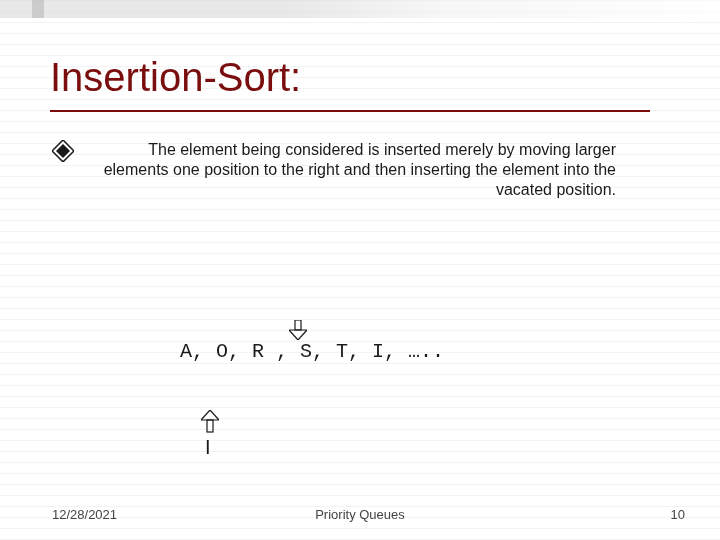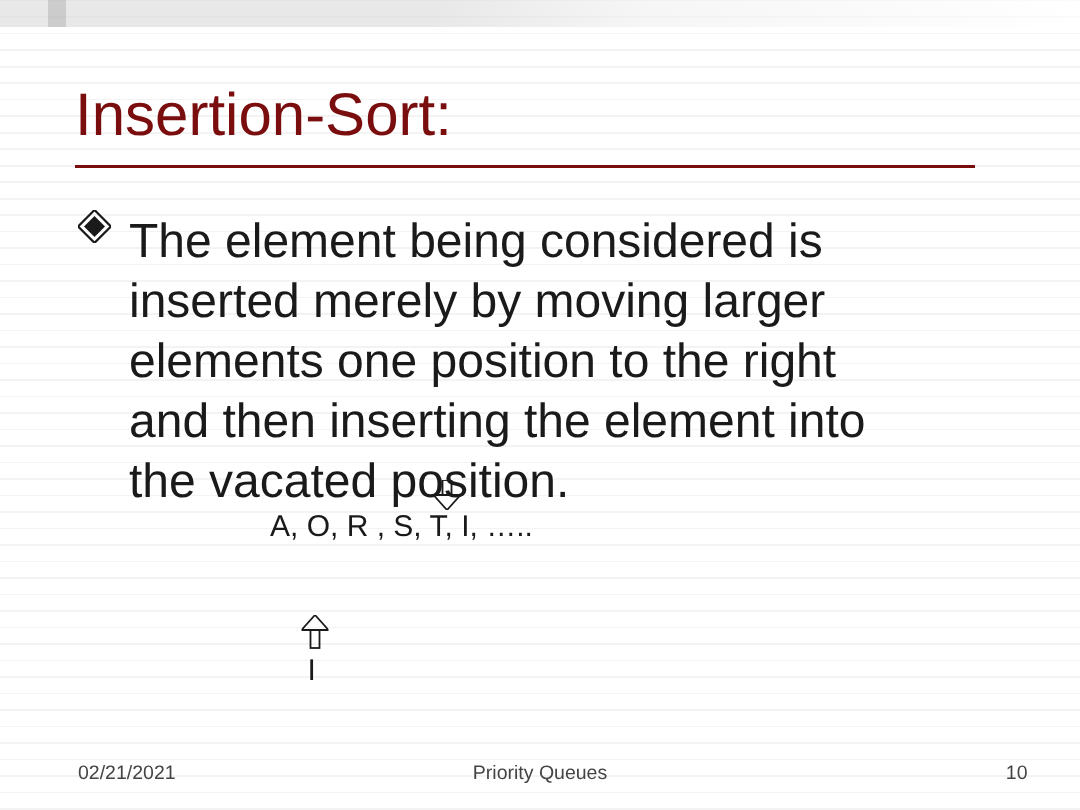--- a/index.html
+++ b/index.html
@@ -50,39 +50,40 @@
     top: 110px;
     width: 600px;
     height: 2px;
     background: #7a0d0d;
   }
   .body-text {
     position: absolute;
     left: 86px;
     top: 140px;
     width: 530px;
-    font-size: 32px;
+    font-size: 16px;
     color: #1a1a1a;
     line-height: 1.25;
     font-family: Tahoma, Verdana, sans-serif;
+    text-align: right;
   }
   .bullet {
     position: absolute;
     left: 52px;
     top: 140px;
     width: 22px;
     height: 22px;
   }
   .seq {
     position: absolute;
     font-family: Tahoma, Verdana, sans-serif;
     font-size: 20px;
     color: #1a1a1a;
   }
-  .seq1 { left: 180px; top: 340px; }
+  .seq1 { left: 180px; top: 340px; font-family: Liberation Mono, monospace; }
   .seq2 { left: 180px; top: 385px; }
   .ilabel {
     position: absolute;
     left: 205px;
     top: 436px;
     font-family: Tahoma, Verdana, sans-serif;
     font-size: 20px;
     color: #1a1a1a;
   }
   .arrow-down {
@@ -156,16 +157,16 @@
 
   <div class="arrow-up">
     <svg viewBox="0 0 18 24" width="18" height="24">
       <polygon points="0,10 18,10 9,0" fill="none" stroke="#1a1a1a" stroke-width="1.2"></polygon>
       <rect x="6" y="10" width="6" height="12" fill="none" stroke="#1a1a1a" stroke-width="1.2"></rect>
     </svg>
   </div>
 
   <div class="ilabel">I</div>
 
-  <div class="footer-date">02/21/2021</div>
+  <div class="footer-date">12/28/2021</div>
   <div class="footer-center">Priority Queues</div>
   <div class="footer-num">10</div>
 </div>
 
 </body></html>

